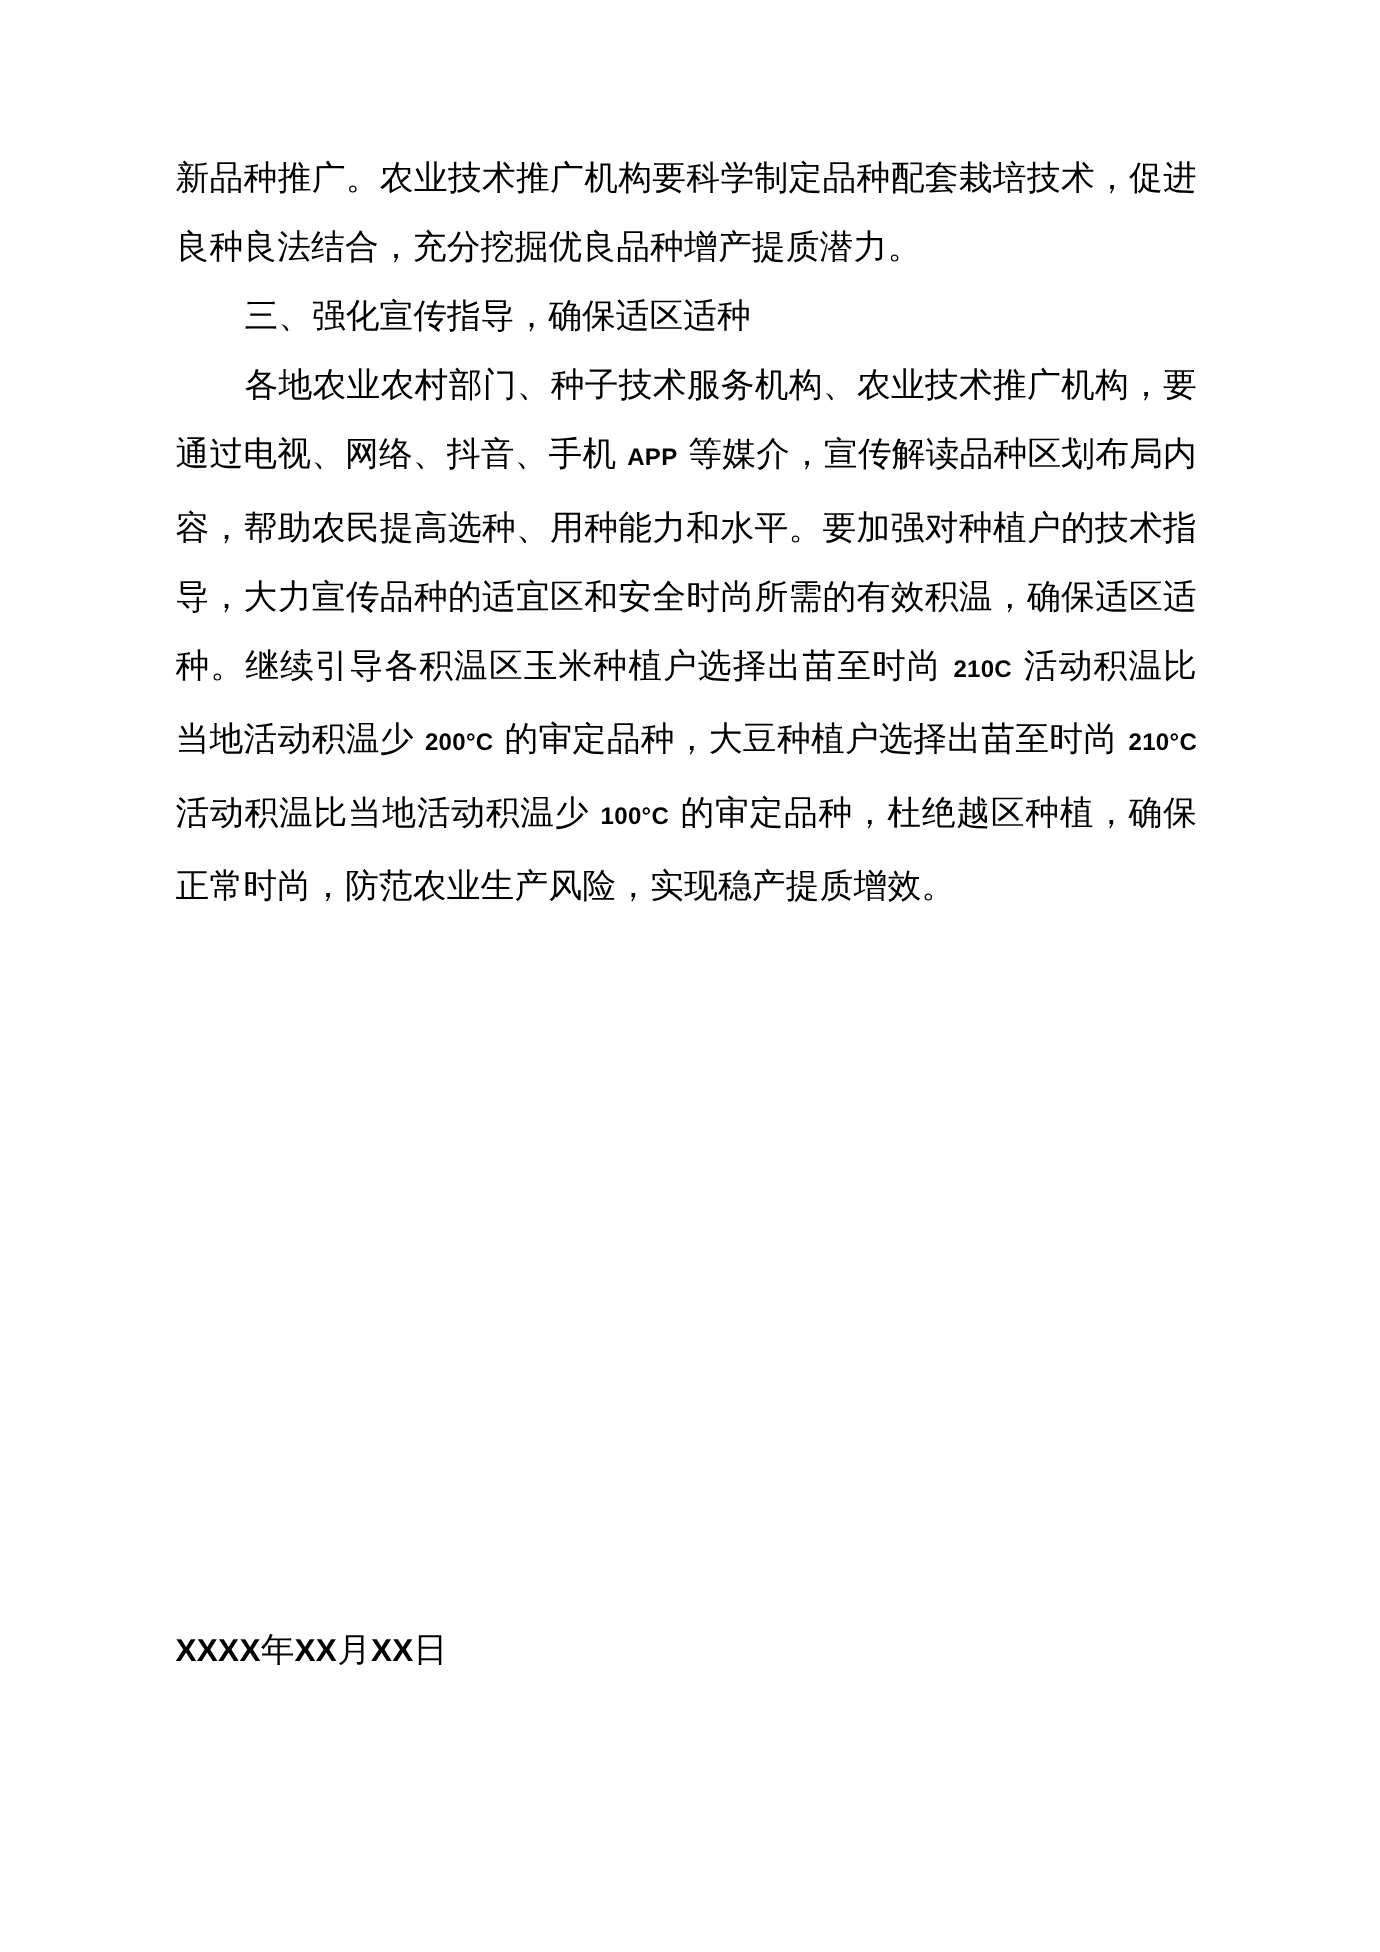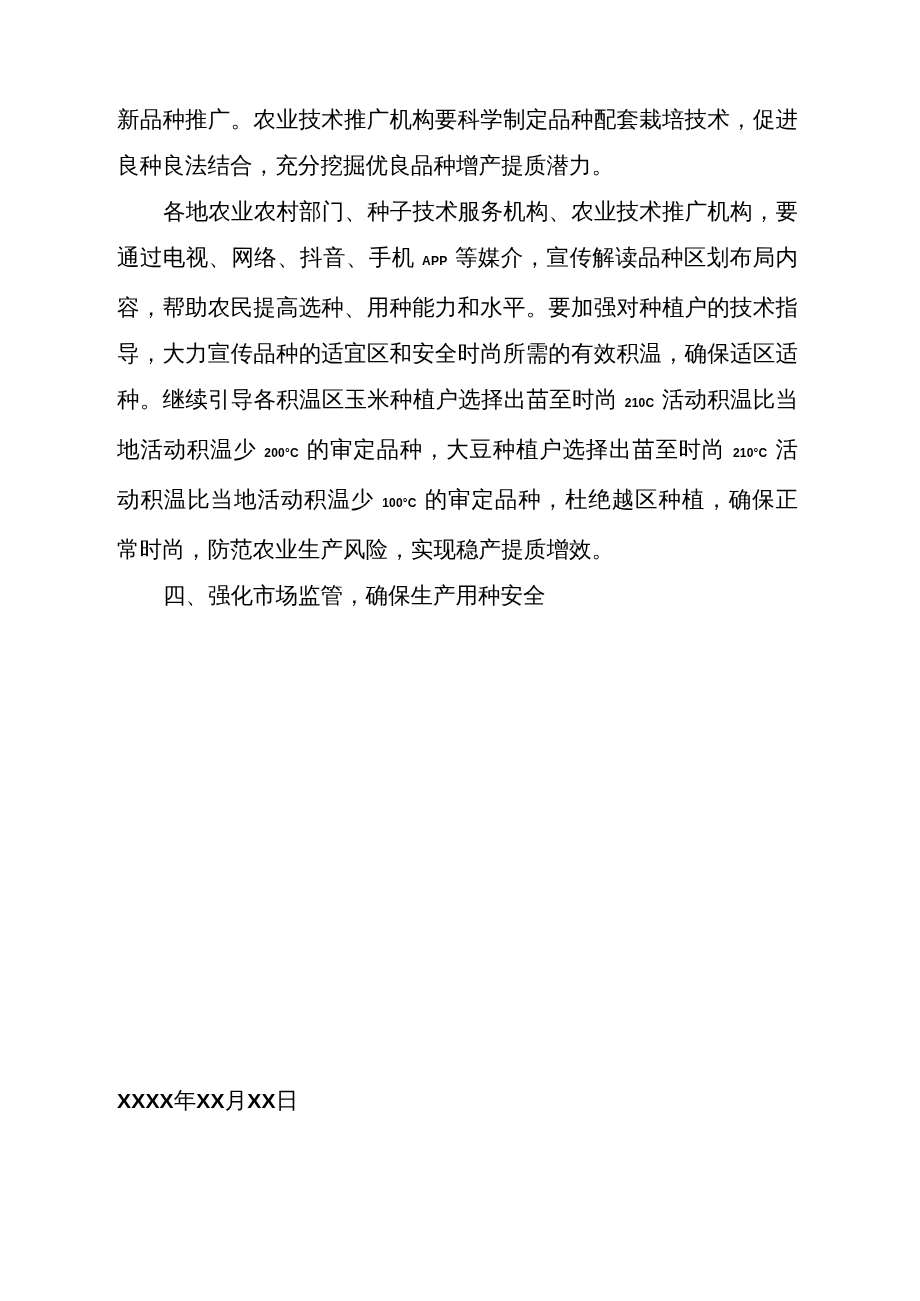--- a/index.html
+++ b/index.html
@@ -48,21 +48,21 @@
     font-size: 22.5px;
     line-height: 46px;
     text-indent: 46px;
     margin: 0;
     text-align: left;
     font-family: "DejaVu Serif", "Liberation Serif", serif;
   }
   .b {
     font-weight: bold;
     font-family: "Liberation Sans", sans-serif;
-    font-size: 12px;
+    font-size: 16px;
     letter-spacing: 0.2px;
   }
   .sig-block {
     position: absolute;
     left: 117px;
     top: 1077px;
     width: 681px;
   }
   .sig {
     font-size: 22.5px;
@@ -75,24 +75,24 @@
 </style>
 </head>
 <body>
 
 <div class="page">
 
   <div class="content">
 
     <p class="para" id="blk-0"><span>新品种推广。农业技术推广机构要科学制定品种配套栽培技术，促进良种良法结合，充分挖掘优良品种增产提质潜力。</span></p>
 
+    <p class="heading" id="blk-1"><span>三、强化宣传指导，确保适区适种</span></p>
 
     <p class="para indent" id="blk-2"><span>各地农业农村部门、种子技术服务机构、农业技术推广机构，要通过电视、网络、抖音、手机 </span><span class="b">APP</span><span> 等媒介，宣传解读品种区划布局内容，帮助农民提高选种、用种能力和水平。要加强对种植户的技术指导，大力宣传品种的适宜区和安全时尚所需的有效积温，确保适区适种。继续引导各积温区玉米种植户选择出苗至时尚 </span><span class="b">210C</span><span> 活动积温比当地活动积温少 </span><span class="b">200°C</span><span> 的审定品种，大豆种植户选择出苗至时尚 </span><span class="b">210°C</span><span> 活动积温比当地活动积温少 </span><span class="b">100°C</span><span> 的审定品种，杜绝越区种植，确保正常时尚，防范农业生产风险，实现稳产提质增效。</span></p>
 
-    <p class="heading" id="blk-3"><span>四、强化市场监管，确保生产用种安全</span></p>
 
 
   </div>
 
   <div class="sig-block">
     <p class="sig" id="sig-line"><span class="b">XXXX</span><span>年</span><span class="b">XX</span><span>月</span><span class="b">XX</span><span>日</span></p>
   </div>
 
 </div>
 

